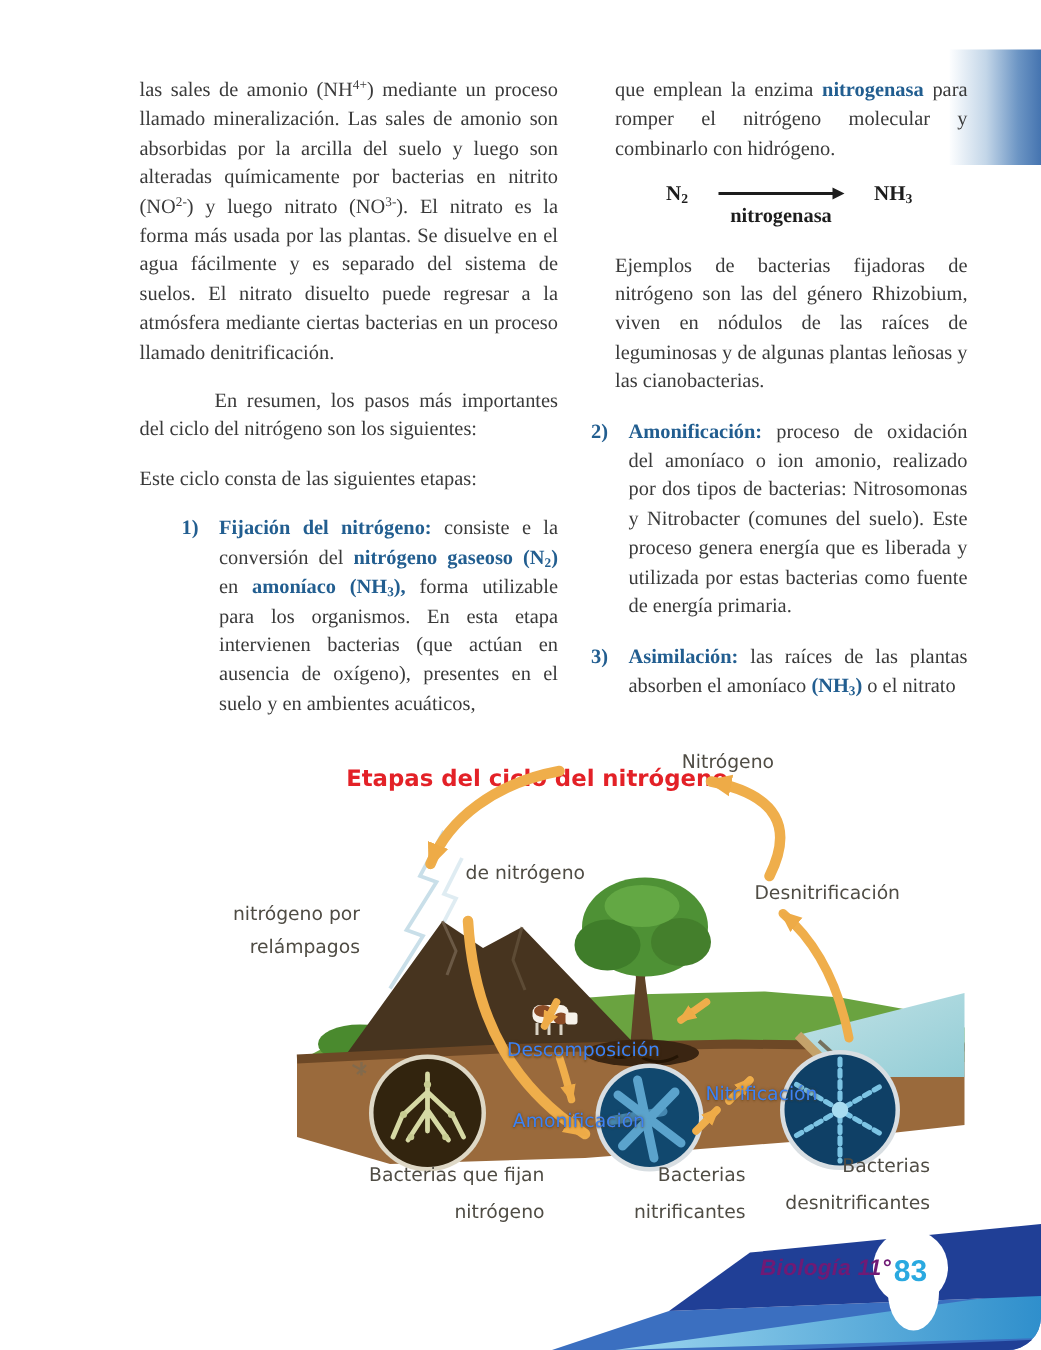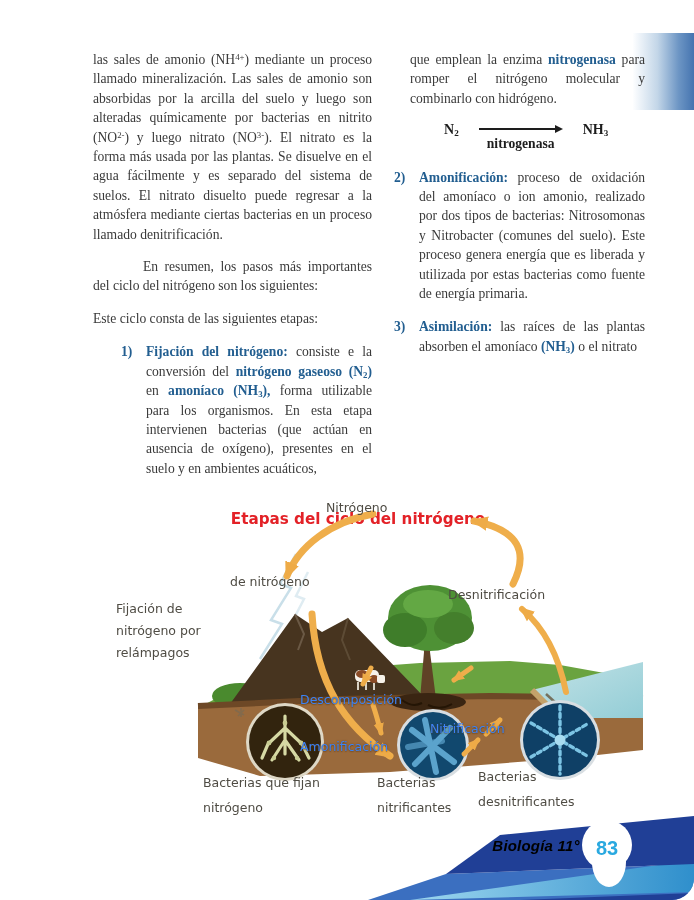--- a/index.html
+++ b/index.html
@@ -31,27 +31,27 @@
   .eq-arrow{position:relative;width:84px;height:9px;}
   .eq-arrow::before{content:"";position:absolute;left:0;top:6px;width:80px;height:1.6px;background:#1d1d1d;}
   .eq-arrow::after{content:"";position:absolute;right:0;top:2.5px;border-left:8px solid #1d1d1d;
     border-top:4.5px solid transparent;border-bottom:4.5px solid transparent;}
   .eq-cat{font-size:13.6px;margin-top:3px;}
   
   .fig-title{position:absolute;left:90px;top:466px;width:536px;text-align:center;
     font-family:"DejaVu Sans", sans-serif;font-weight:bold;font-size:15.2px;color:#e32127;margin-top:44px;}
   .fig-svg{position:absolute;left:90px;top:492px;z-index:1;}
   .flabel{position:absolute;z-index:2;font-family:"DejaVu Sans", sans-serif;
-    font-size:12.5px;line-height:16px;color:#4f4c44;text-align:left;}
+    font-size:12.5px;line-height:16px;color:#4f4c44;text-align:right;}
   .flabel.white{color:#3b82f6;text-shadow:0 0 2px rgba(92,60,18,0.65),0 1px 1px rgba(92,60,18,0.4);}
   
   .footer-svg{position:absolute;left:0;top:810px;z-index:1;}
-  .footer-book{position:absolute;left:478px;top:837px;width:116px;z-index:2;text-align:center;
+  .footer-book{position:absolute;left:478px;top:837px;width:116px;z-index:2;text-align:right;
     font-family:"Liberation Sans", sans-serif;font-weight:bold;font-style:italic;
-    font-size:15px;color:#000000;letter-spacing:0.2px;}
+    font-size:15px;color:#701a75;letter-spacing:0.2px;}
   .footer-num{position:absolute;left:589px;top:837px;width:36px;z-index:2;text-align:center;
     font-family:"Liberation Sans", sans-serif;font-weight:bold;font-size:20px;color:#2aa9e0;}
 </style>
 </head>
 <body>
 
 <div class="page">
 
   <div class="top-band"></div>
 
@@ -68,20 +68,21 @@
   <div class="col col-right">
     <p><span>que emplean la enzima </span><span class="b blue">nitrogenasa</span><span> para romper el nitrógeno molecular y combinarlo con hidrógeno.</span></p>
     <div class="equation">
       <span><span class="b">N</span><sub class="b">2</sub></span>
       <span class="eq-arrow-wrap">
         <span class="eq-arrow"></span>
         <span class="eq-cat">nitrogenasa</span>
       </span>
       <span><span class="b">NH</span><sub class="b">3</sub></span>
     </div>
+    <p class="p-gap">Ejemplos de bacterias fijadoras de nitrógeno son las del género Rhizobium, viven en nódulos de las raíces de leguminosas y de algunas plantas leñosas y las cianobacterias.</p>
     <div class="item">
       <span class="inum">2)</span>
       <div class="ibody"><span class="b blue">Amonificación:</span><span> proceso de oxidación del amoníaco o ion amonio, realizado por dos tipos de bacterias: Nitrosomonas y Nitrobacter (comunes del suelo). Este proceso genera energía que es liberada y utilizada por estas bacterias como fuente de energía primaria.</span></div>
     </div>
     <div class="item">
       <span class="inum">3)</span>
       <div class="ibody"><span class="b blue">Asimilación:</span><span> las raíces de las plantas absorben el amoníaco </span><span class="b blue">(NH</span><sub class="b blue">3</sub><span class="b blue">)</span><span> o el nitrato</span></div>
     </div>
   </div>
 
@@ -202,21 +203,20 @@
     </g>
   </svg>
 
   <div class="flabel" style="left:326px;top:500px;width:190px;">
     <div>Nitrógeno</div>
   </div>
   <div class="flabel" style="left:230px;top:574px;width:160px;">
     <div>de nitrógeno</div>
   </div>
   <div class="flabel" style="left:116px;top:598px;width:124px;line-height:22px;">
-    <div>Fijación de</div>
     <div>nitrógeno por</div>
     <div>relámpagos</div>
   </div>
   <div class="flabel" style="left:448px;top:587px;width:152px;">Desnitrificación</div>
   <div class="flabel white" style="left:300px;top:692px;width:140px;">Descomposición</div>
   <div class="flabel white" style="left:300px;top:739px;width:130px;">Amonificación</div>
   <div class="flabel white" style="left:430px;top:721px;width:115px;">Nitrificación</div>
   <div class="flabel" style="left:203px;top:770px;width:160px;line-height:25px;">
     <div>Bacterias que fijan</div>
     <div>nitrógeno</div>

